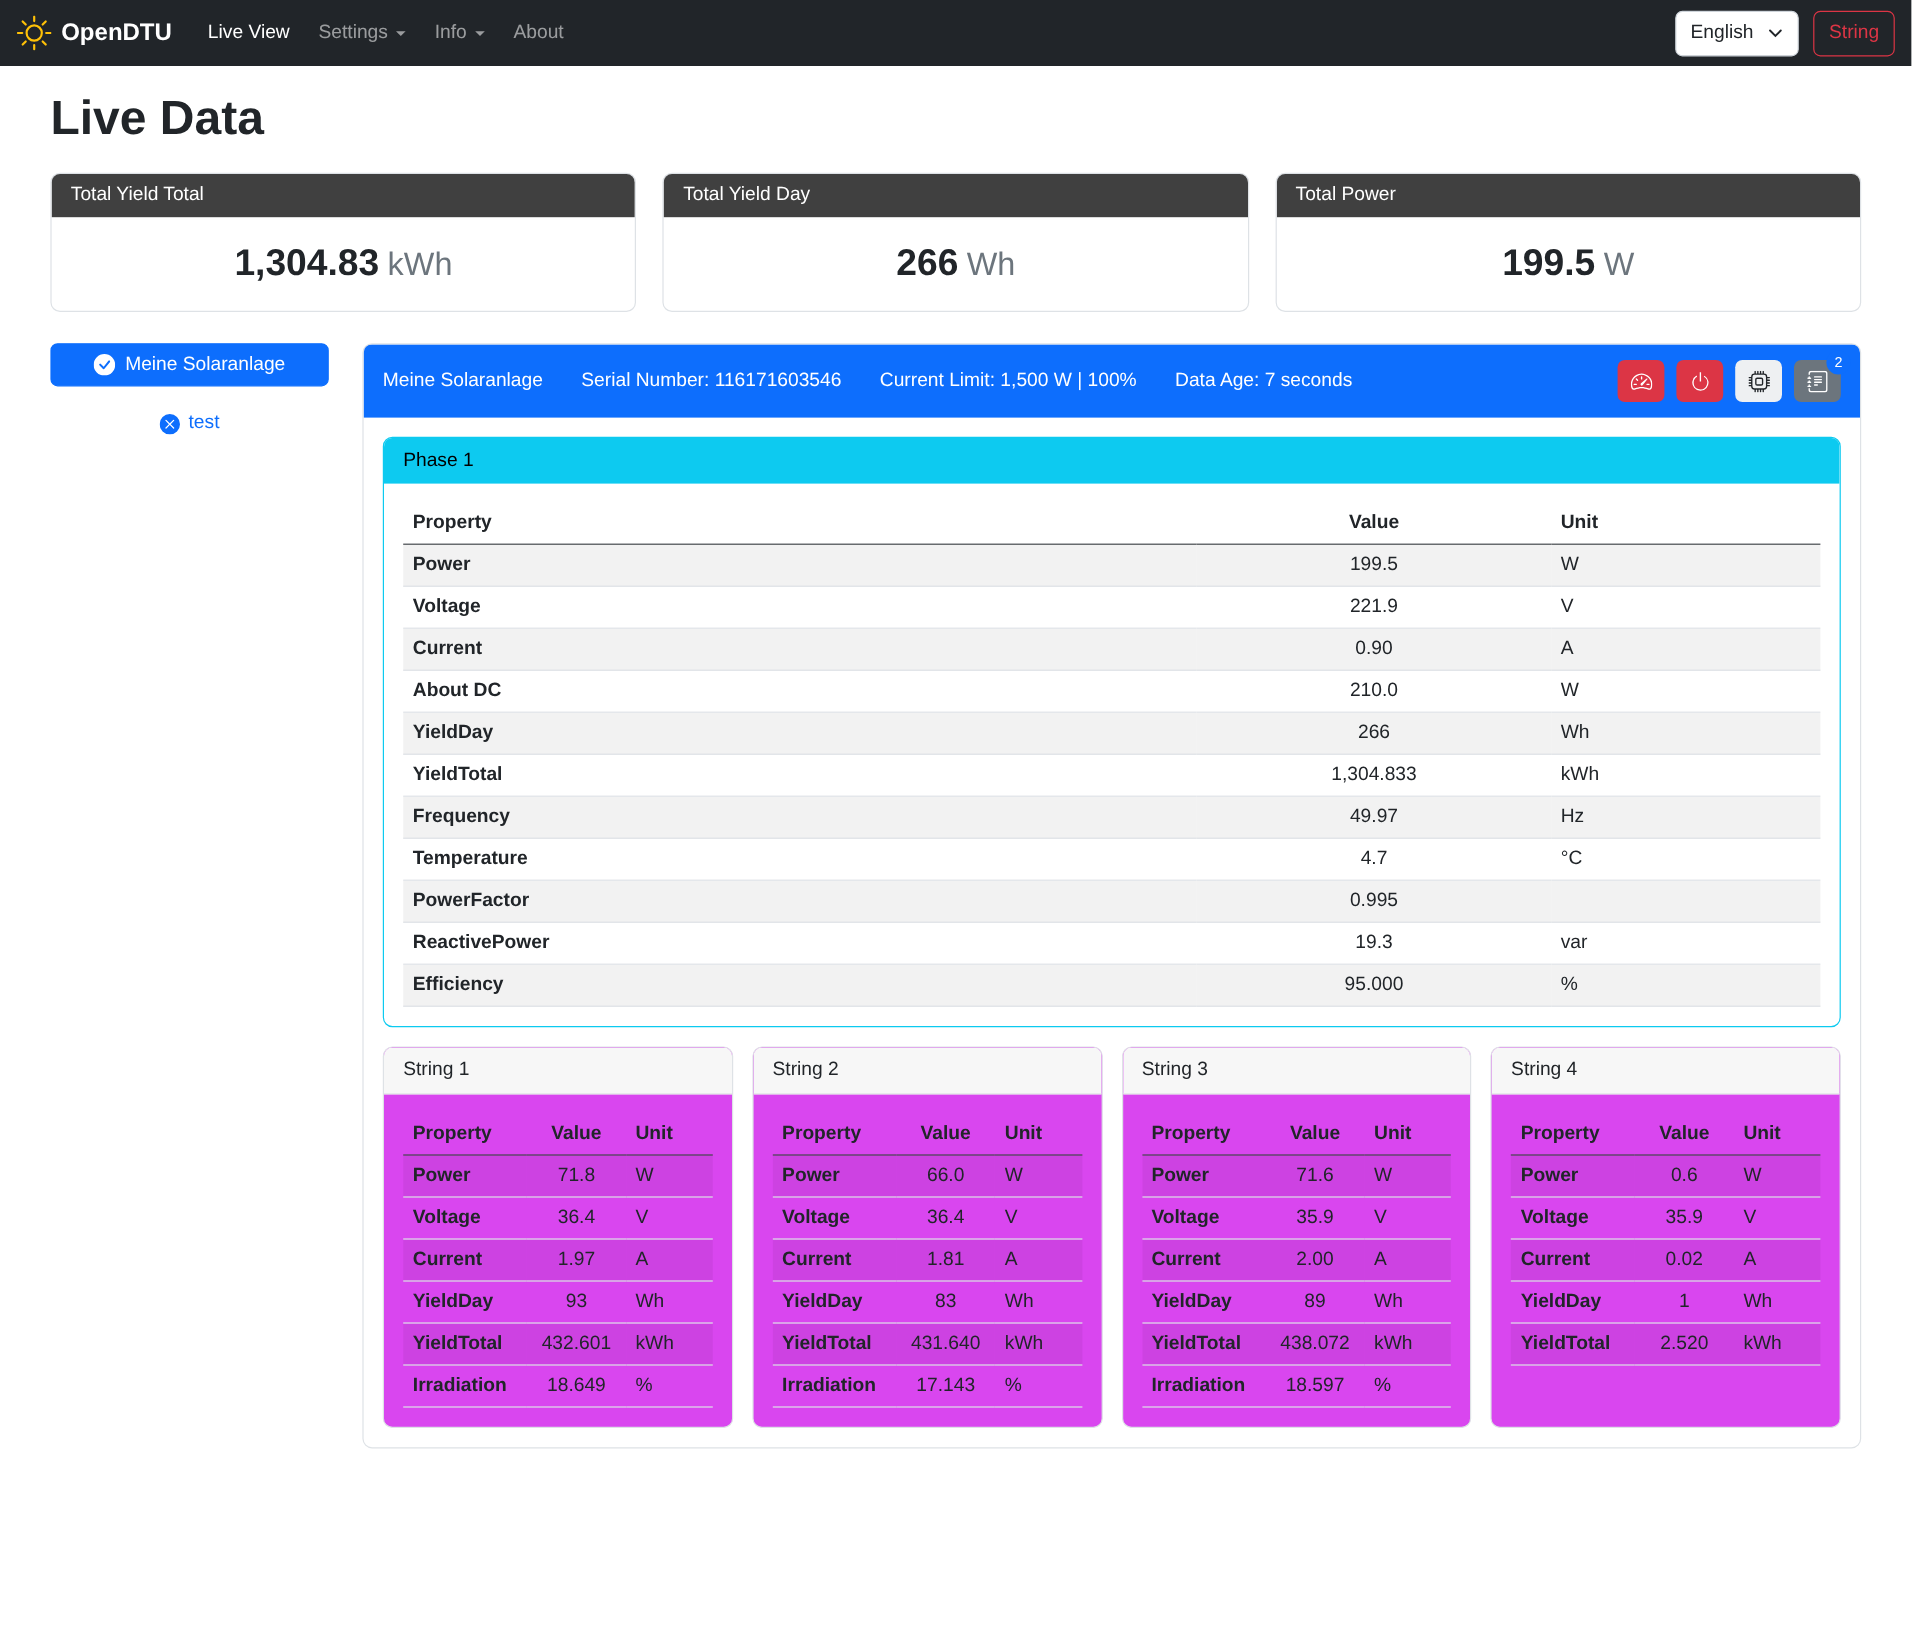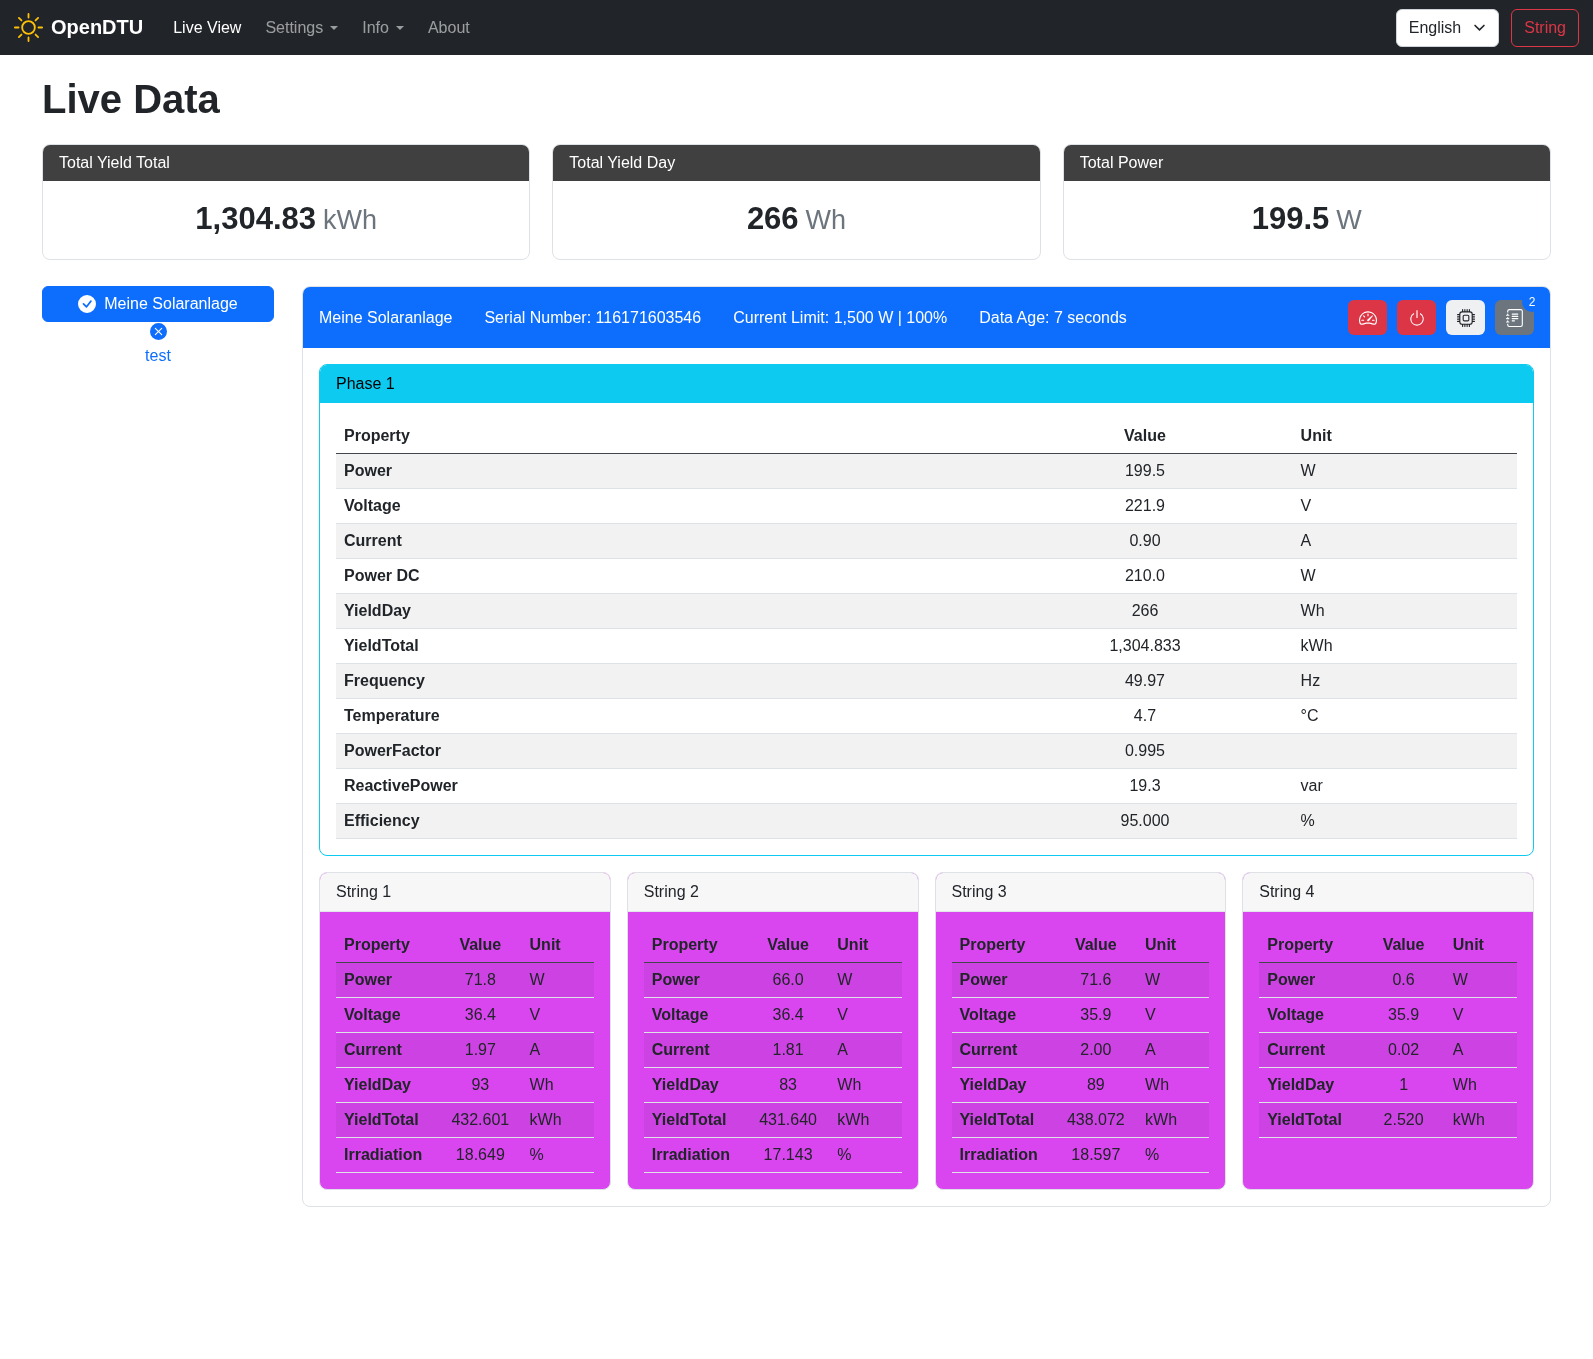--- a/index.html
+++ b/index.html
@@ -71,22 +71,22 @@
   
   .main-row { display: flex; gap: 28px; align-items: flex-start; }
   .sidebar { width: 232px; flex-shrink: 0; }
   .inv-select-btn {
     width: 100%; background: #0d6efd; border: 1px solid #0d6efd;
     color: #fff; border-radius: 6px; padding: 8px 12px; font-size: 16px;
     display: flex; align-items: center; justify-content: center; gap: 8px;
     cursor: pointer; font-family: inherit;
   }
   .inv-select-link {
-    margin-top: 1px; display: flex; align-items: center; justify-content: center;
-    gap: 7px; color: #0d6efd; font-size: 16px; cursor: pointer; flex-direction: column;
+    margin-top: 22px; display: flex; align-items: center; justify-content: center;
+    gap: 7px; color: #0d6efd; font-size: 16px; cursor: pointer;
   }
 
   
   .inverter-card { flex: 1; border: 1px solid #dee2e6; border-radius: 8px; overflow: hidden; background:#fff; }
   .inv-header {
     background: #0d6efd; color: #fff;
     display: flex; align-items: center; gap: 32px;
     padding: 13px 16px; font-size: 16px;
   }
   .inv-actions { margin-left: auto; display: flex; gap: 10px; }
@@ -294,21 +294,21 @@
                     <td class="prop">Voltage</td>
                     <td class="val">221.9</td>
                     <td class="unit">V</td>
                   </tr>
                   <tr>
                     <td class="prop">Current</td>
                     <td class="val">0.90</td>
                     <td class="unit">A</td>
                   </tr>
                   <tr>
-                    <td class="prop">Power DC</td>
+                    <td class="prop">About DC</td>
                     <td class="val">210.0</td>
                     <td class="unit">W</td>
                   </tr>
                   <tr>
                     <td class="prop">YieldDay</td>
                     <td class="val">266</td>
                     <td class="unit">Wh</td>
                   </tr>
                   <tr>
                     <td class="prop">YieldTotal</td>

